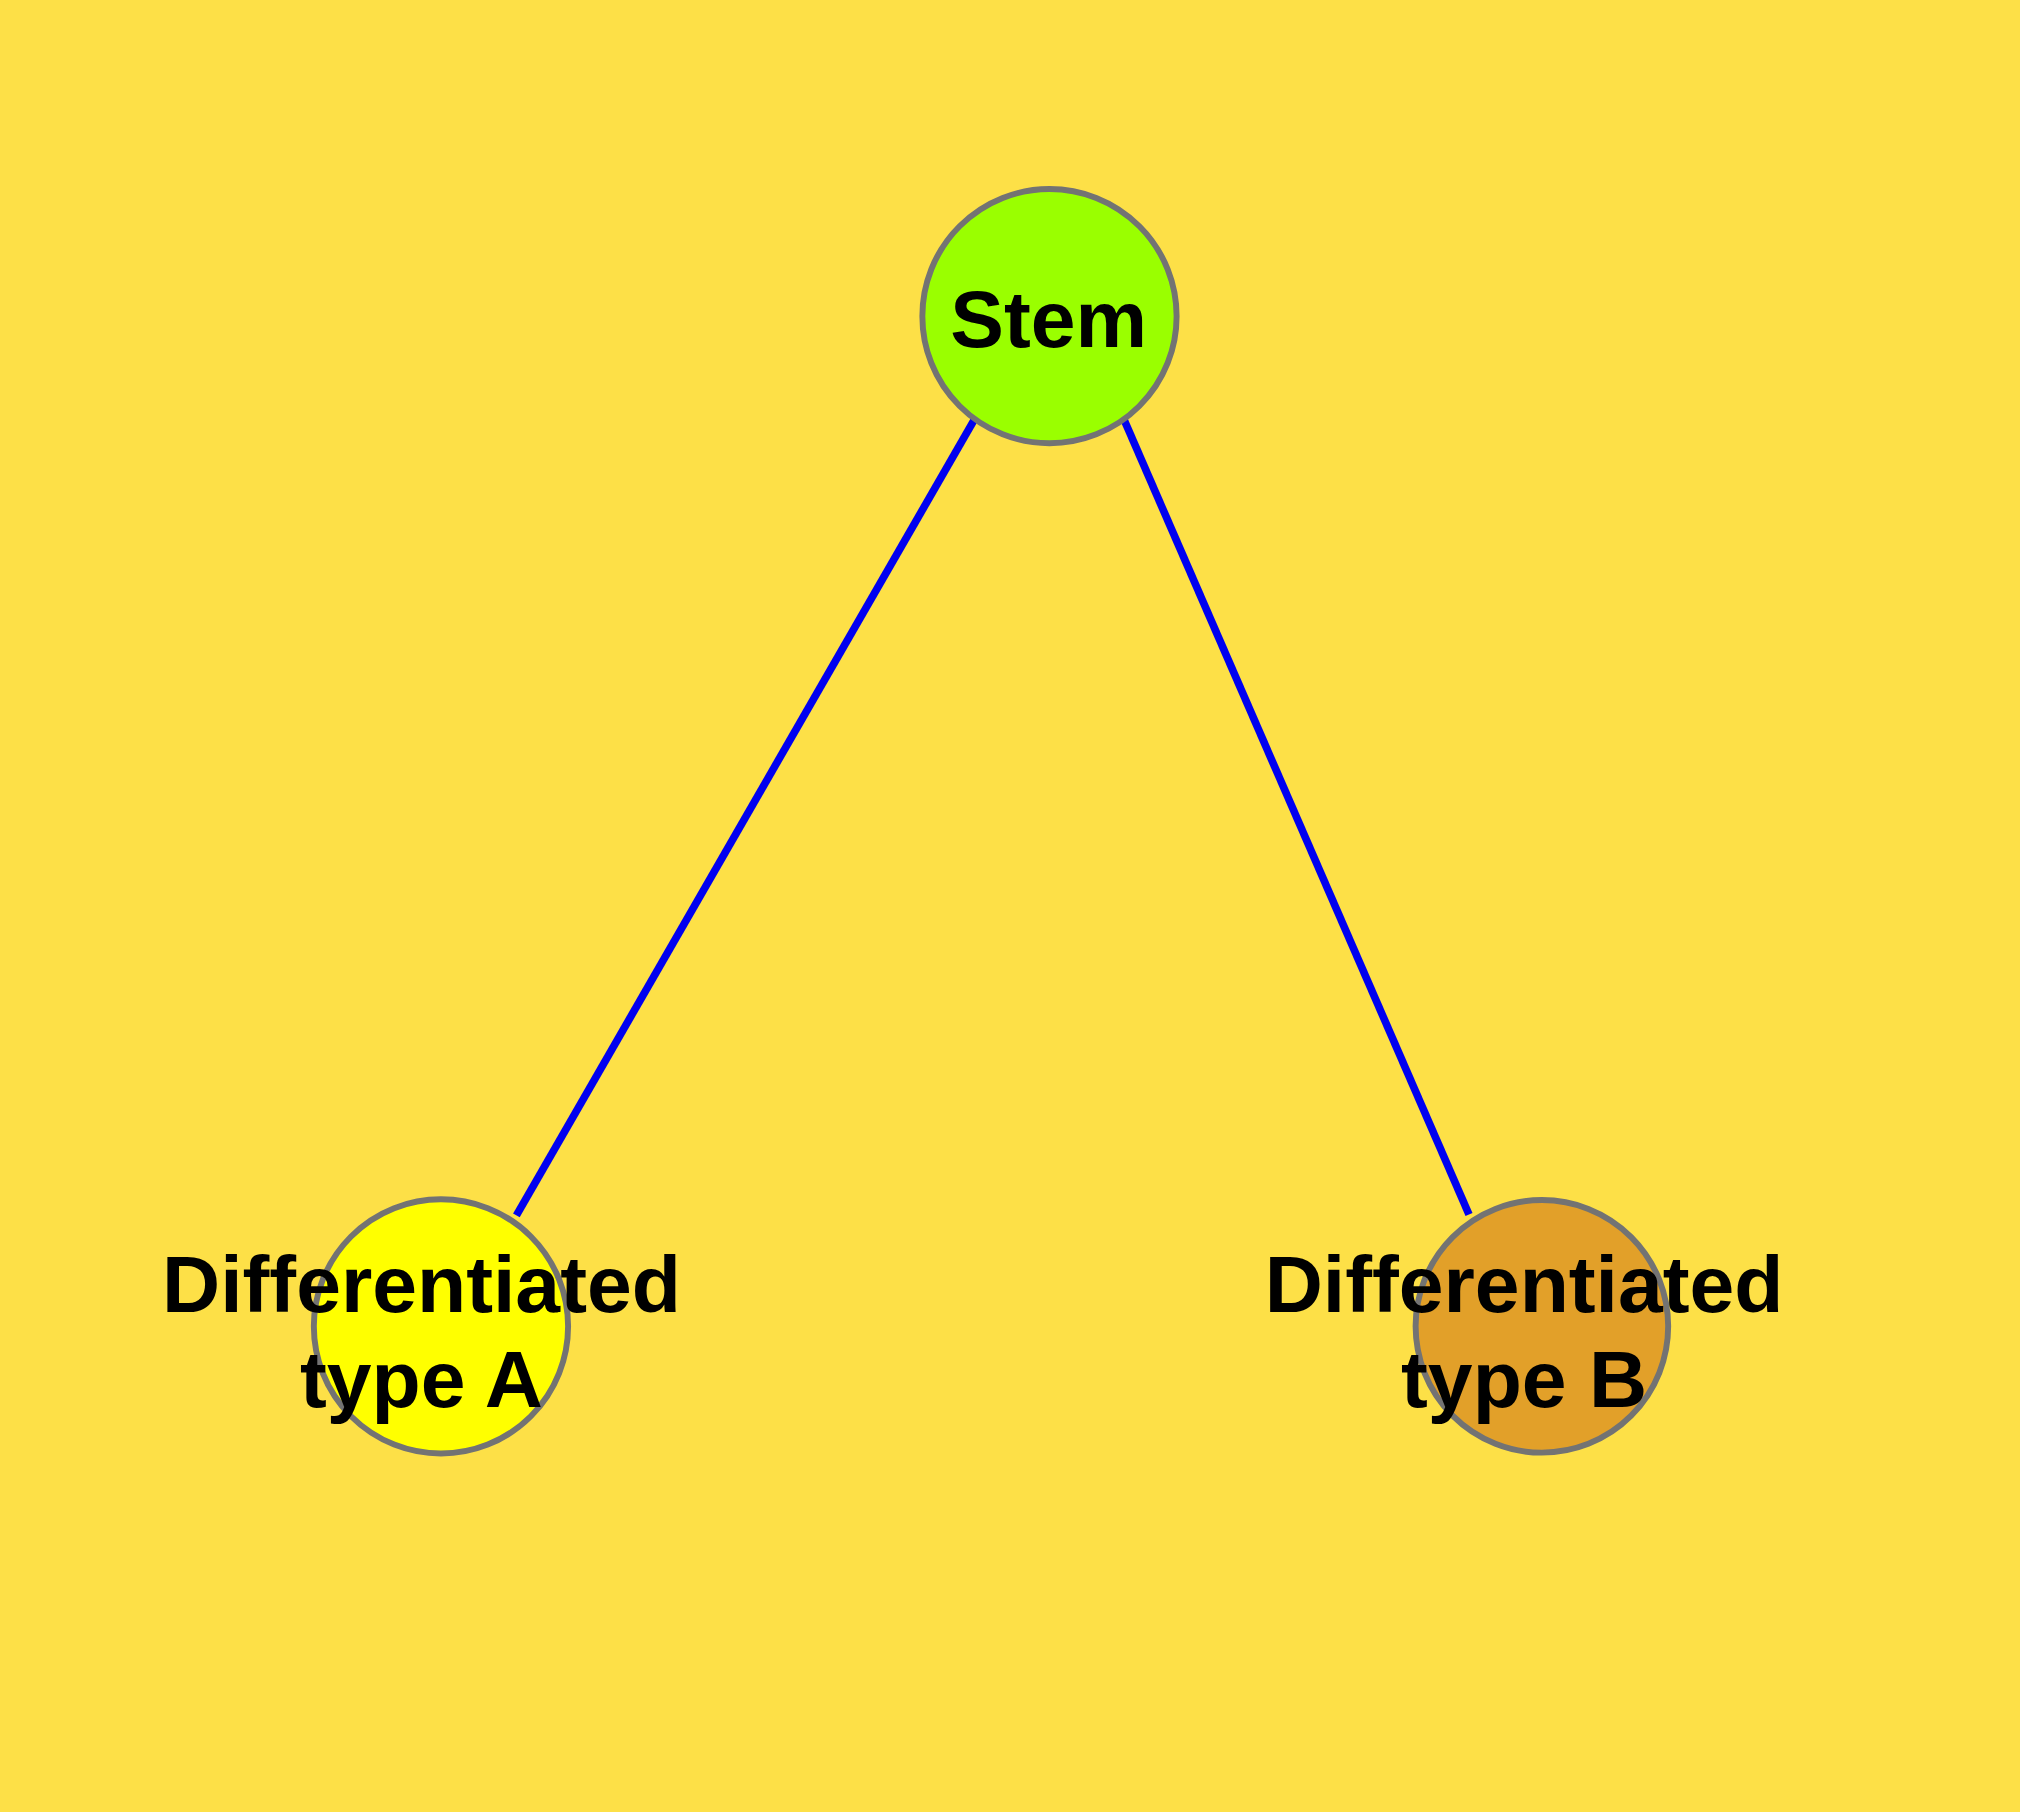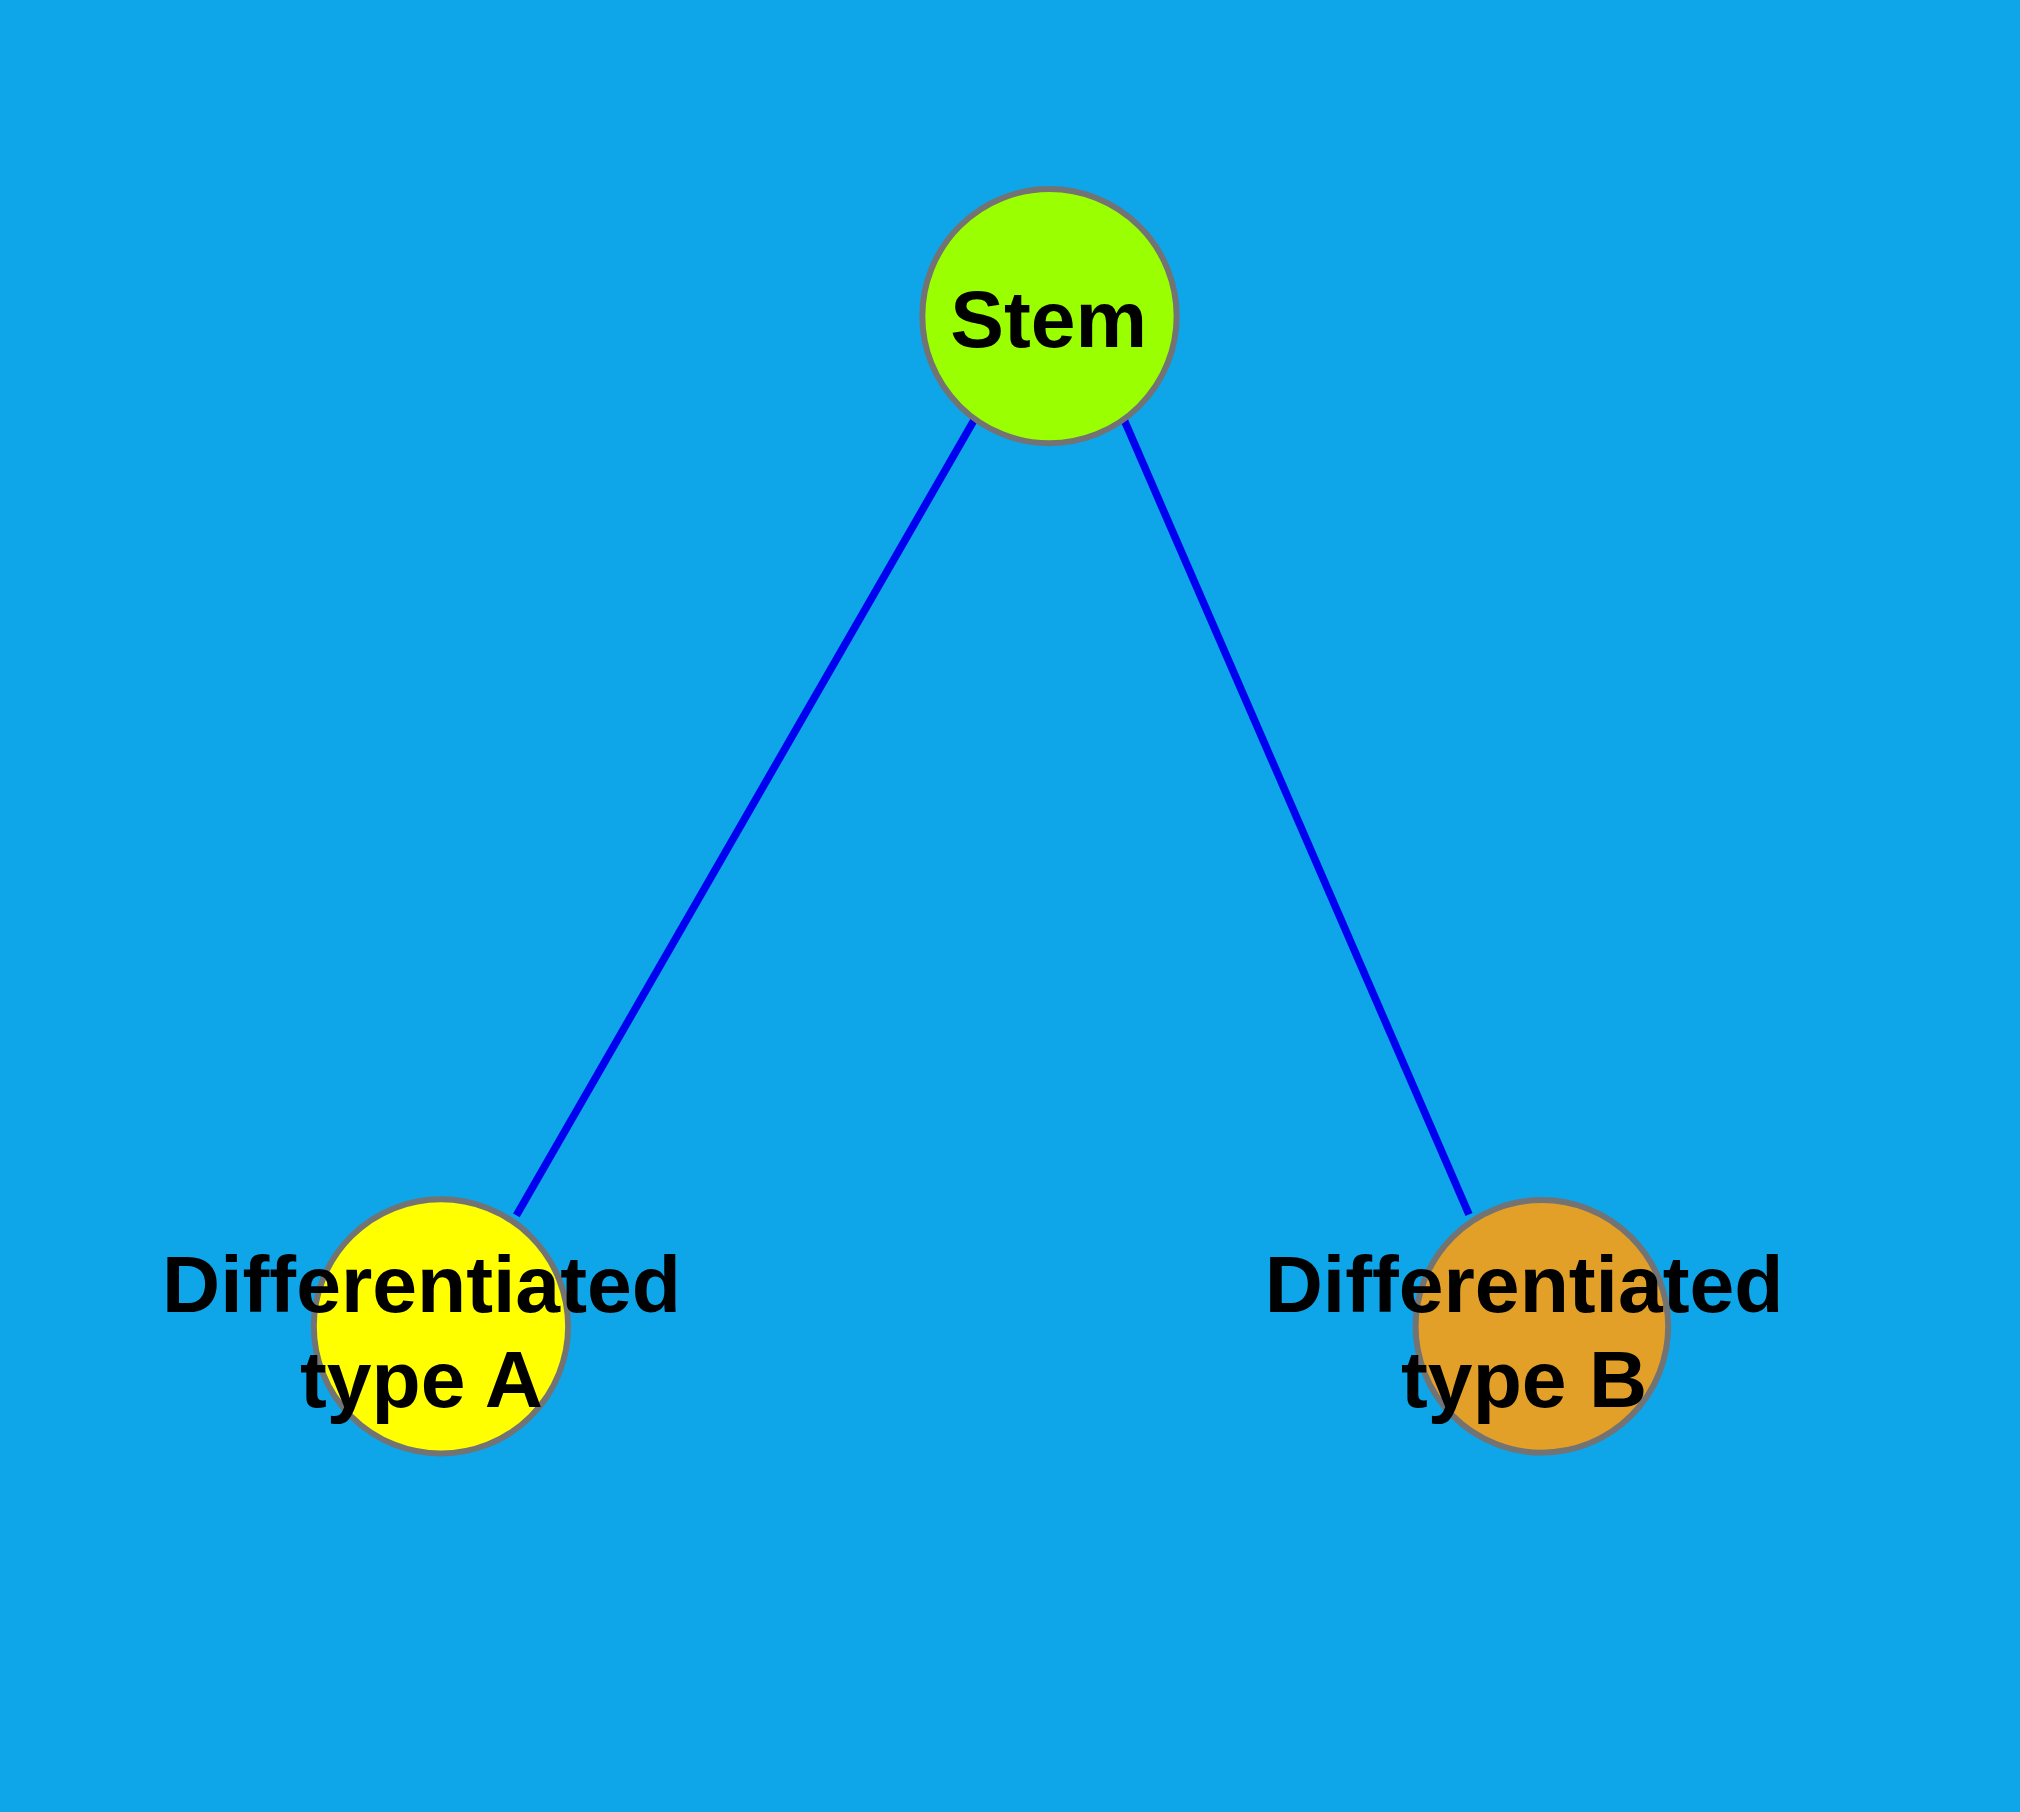--- a/index.html
+++ b/index.html
@@ -36,21 +36,21 @@
     font-weight: bold;
     fill: #000000;
     text-anchor: middle;
     dominant-baseline: alphabetic;
     white-space: pre;
   }
 </style>
 </head>
 <body>
 
-<div id="canvas" style="background: #0ea5e9;">
+<div id="canvas" style="background: #fde047;">
   <svg id="graph-svg" viewBox="0 0 2384 2138">
 
     <g>
       <line class="edge-line" x1="1150" y1="494" x2="609" y2="1434" stroke="#0000f0" stroke-width="9"></line>
       <line class="edge-line" x1="1325" y1="493" x2="1733" y2="1433" stroke="#0000f0" stroke-width="9"></line>
     </g>
 
     <g>
 
       <g>

